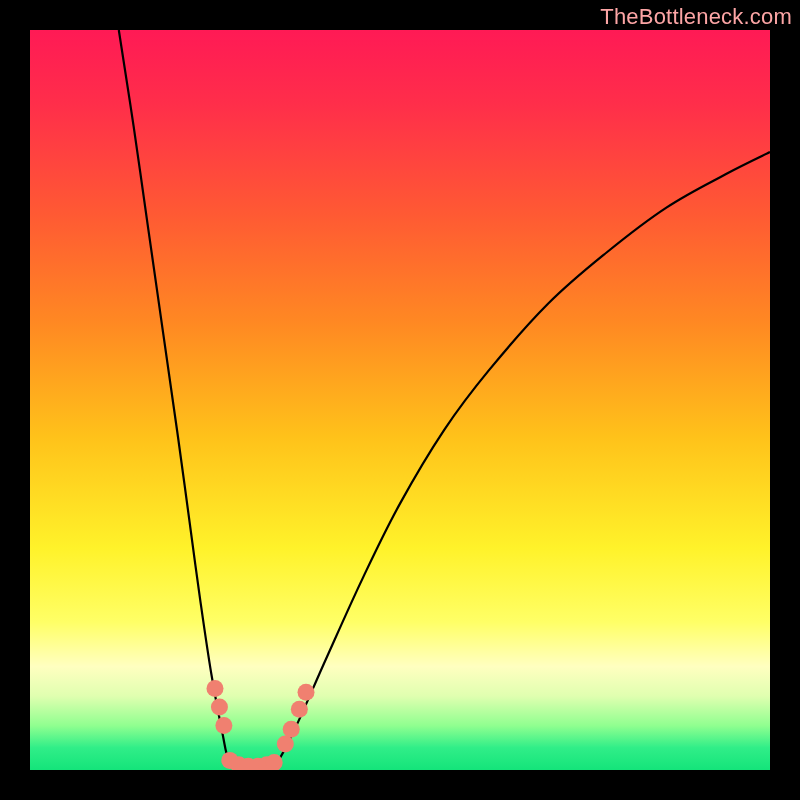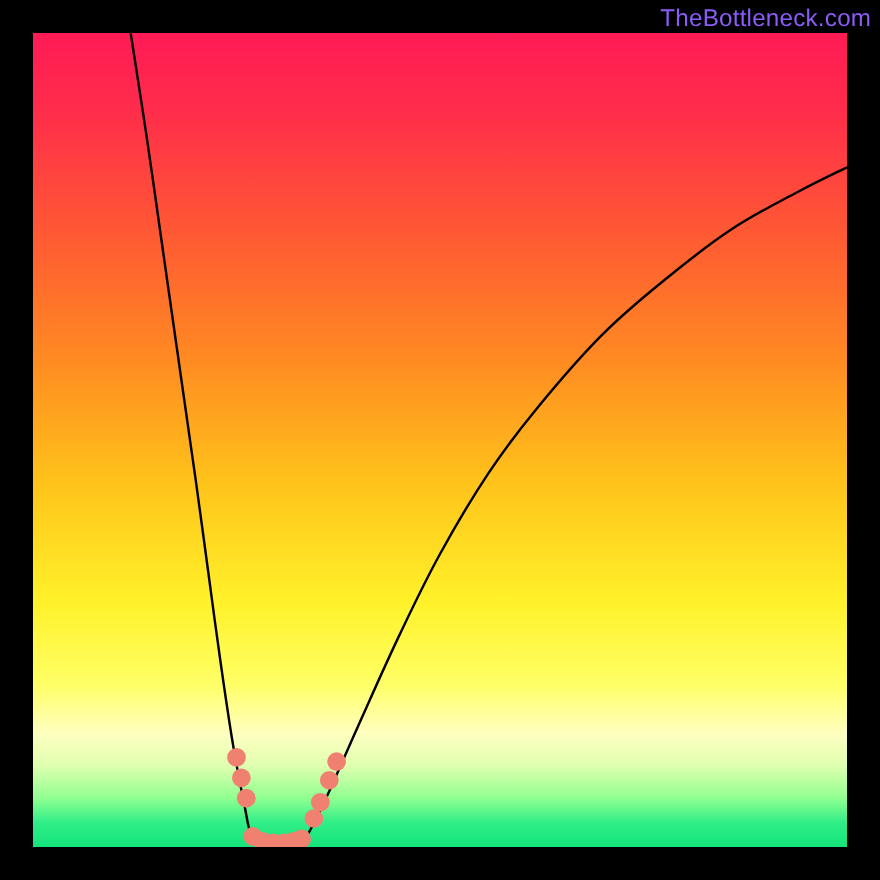--- a/index.html
+++ b/index.html
@@ -23,21 +23,21 @@
     top: 30px;
     left: 30px;
     width: 740px;
     height: 740px;
     overflow: hidden;
   }
   .watermark {
     position: absolute;
     top: 4px;
     right: 8px;
-    color: #8b5cf6;
+    color: #fca5a5;
     font-size: 22px;
     font-weight: 500;
     letter-spacing: 0.2px;
   }
   svg {
     display: block;
   }
 </style>
 </head>
 <body>

